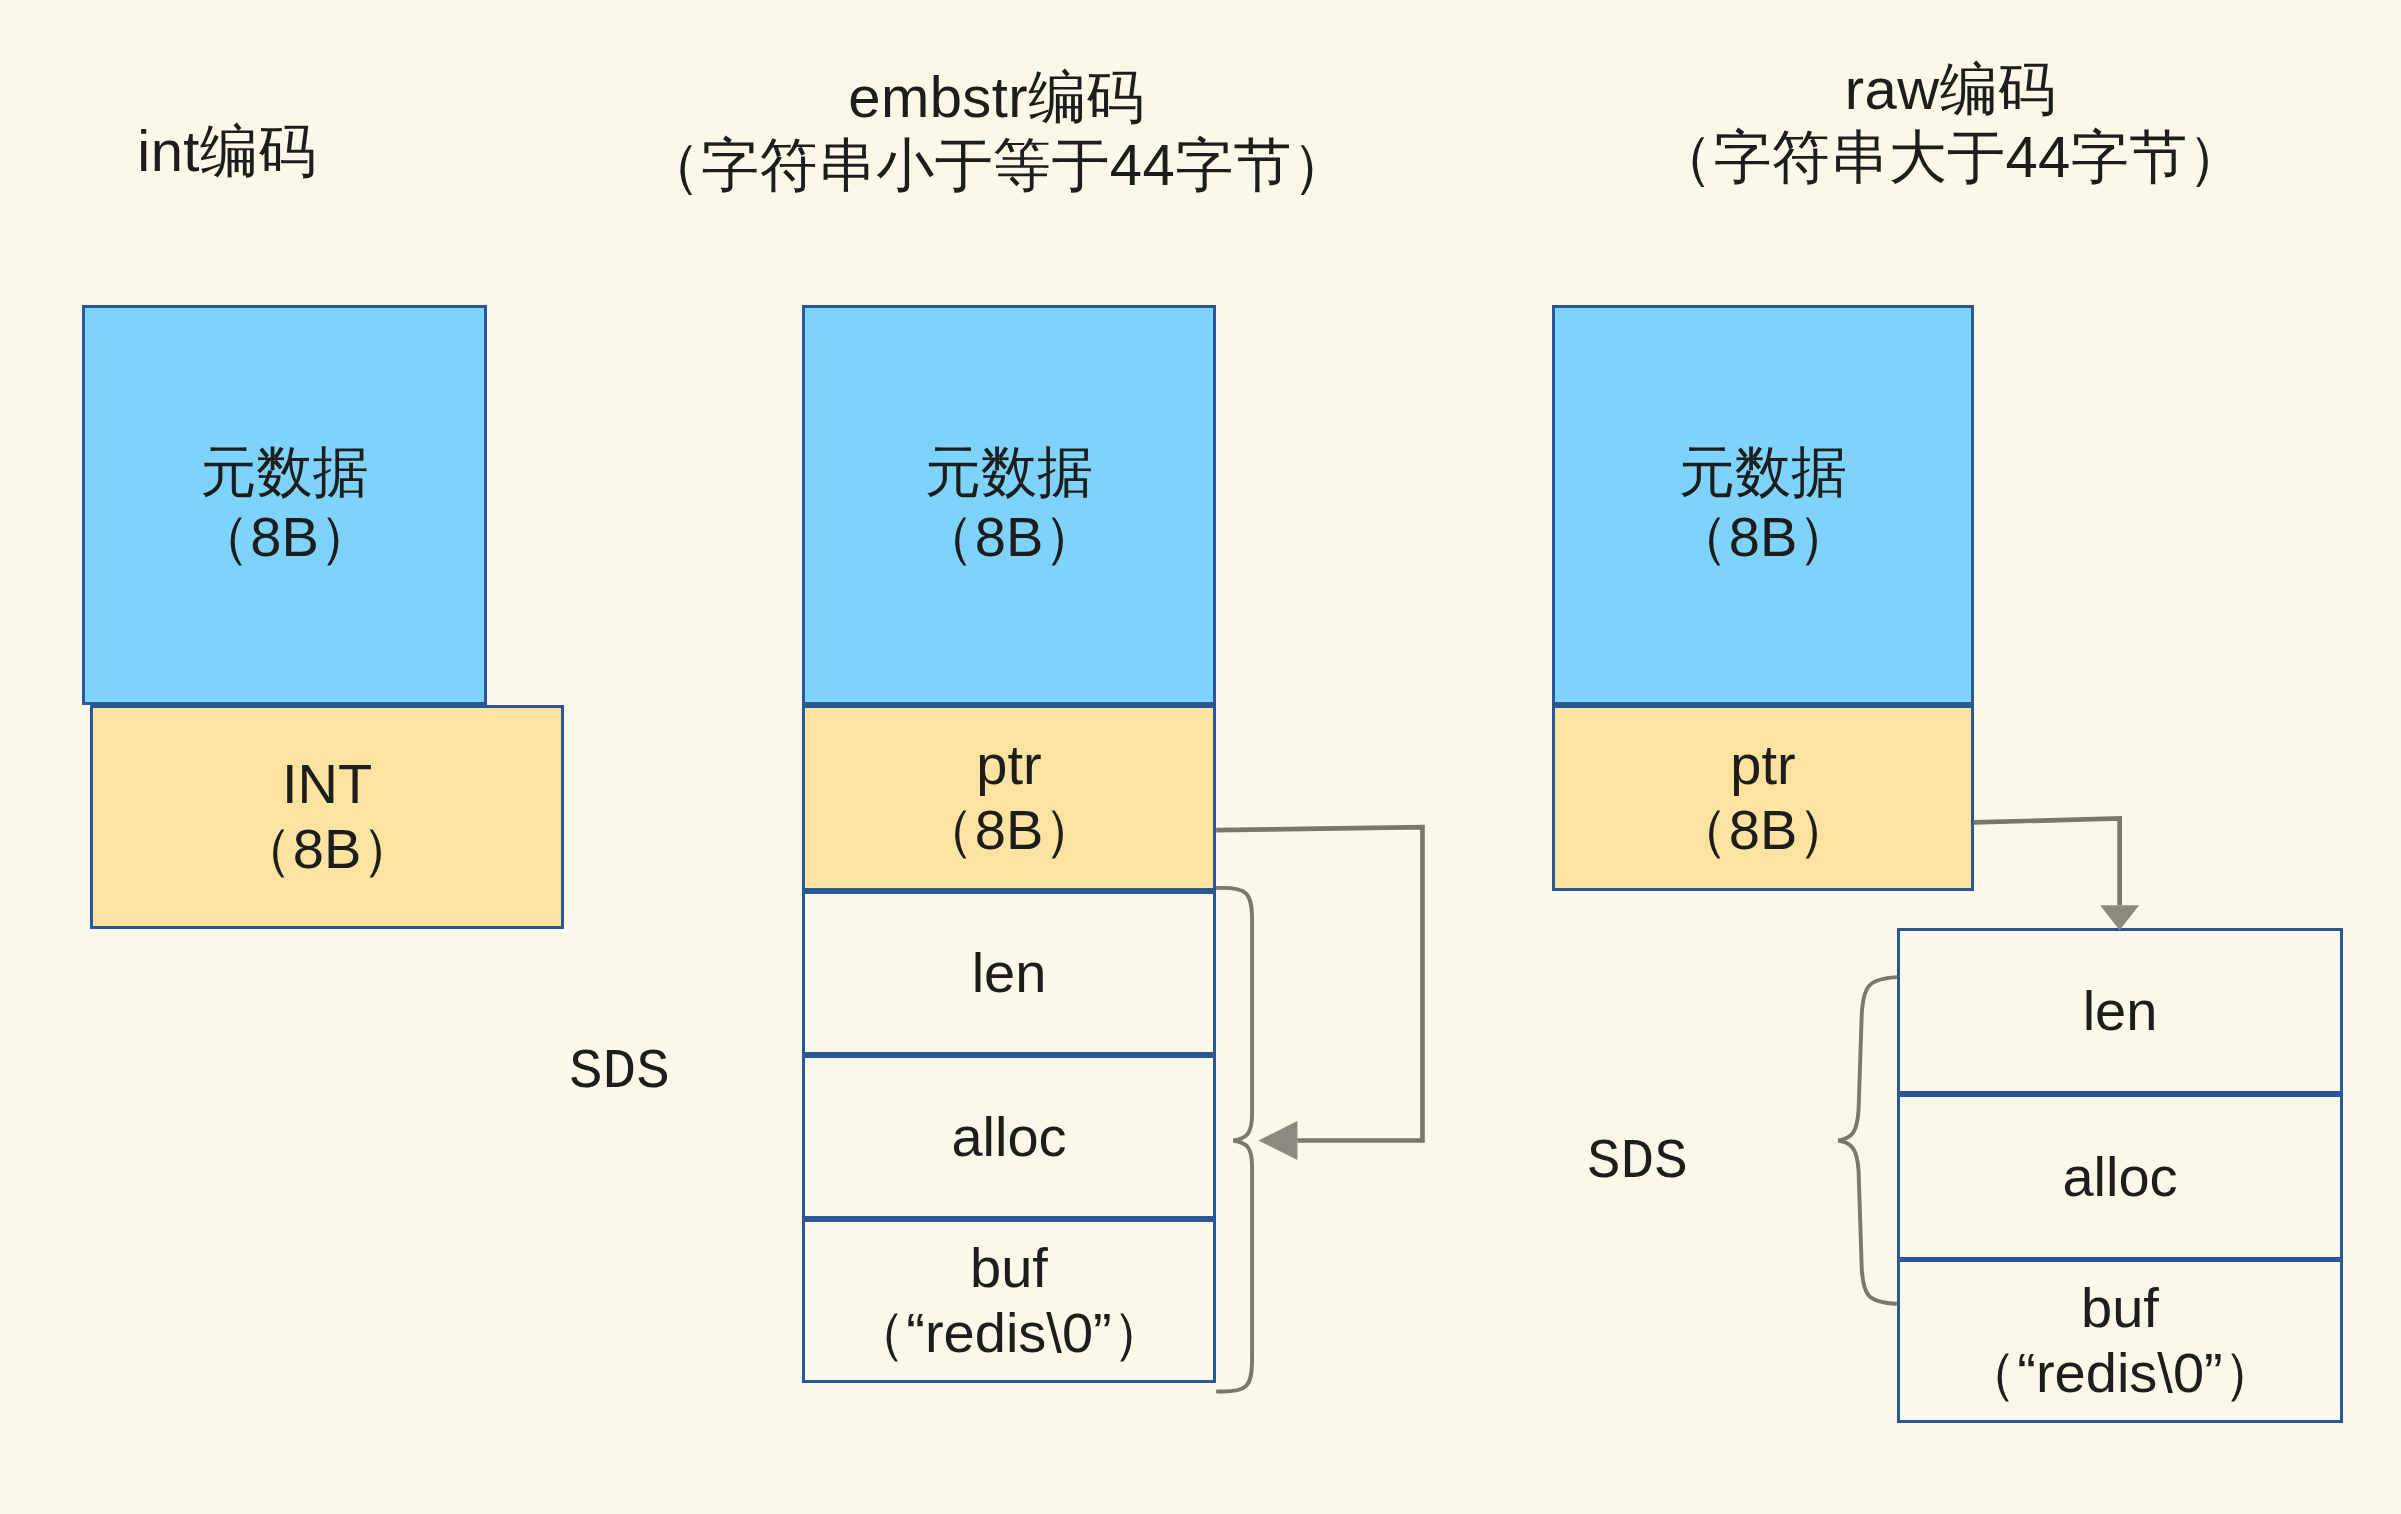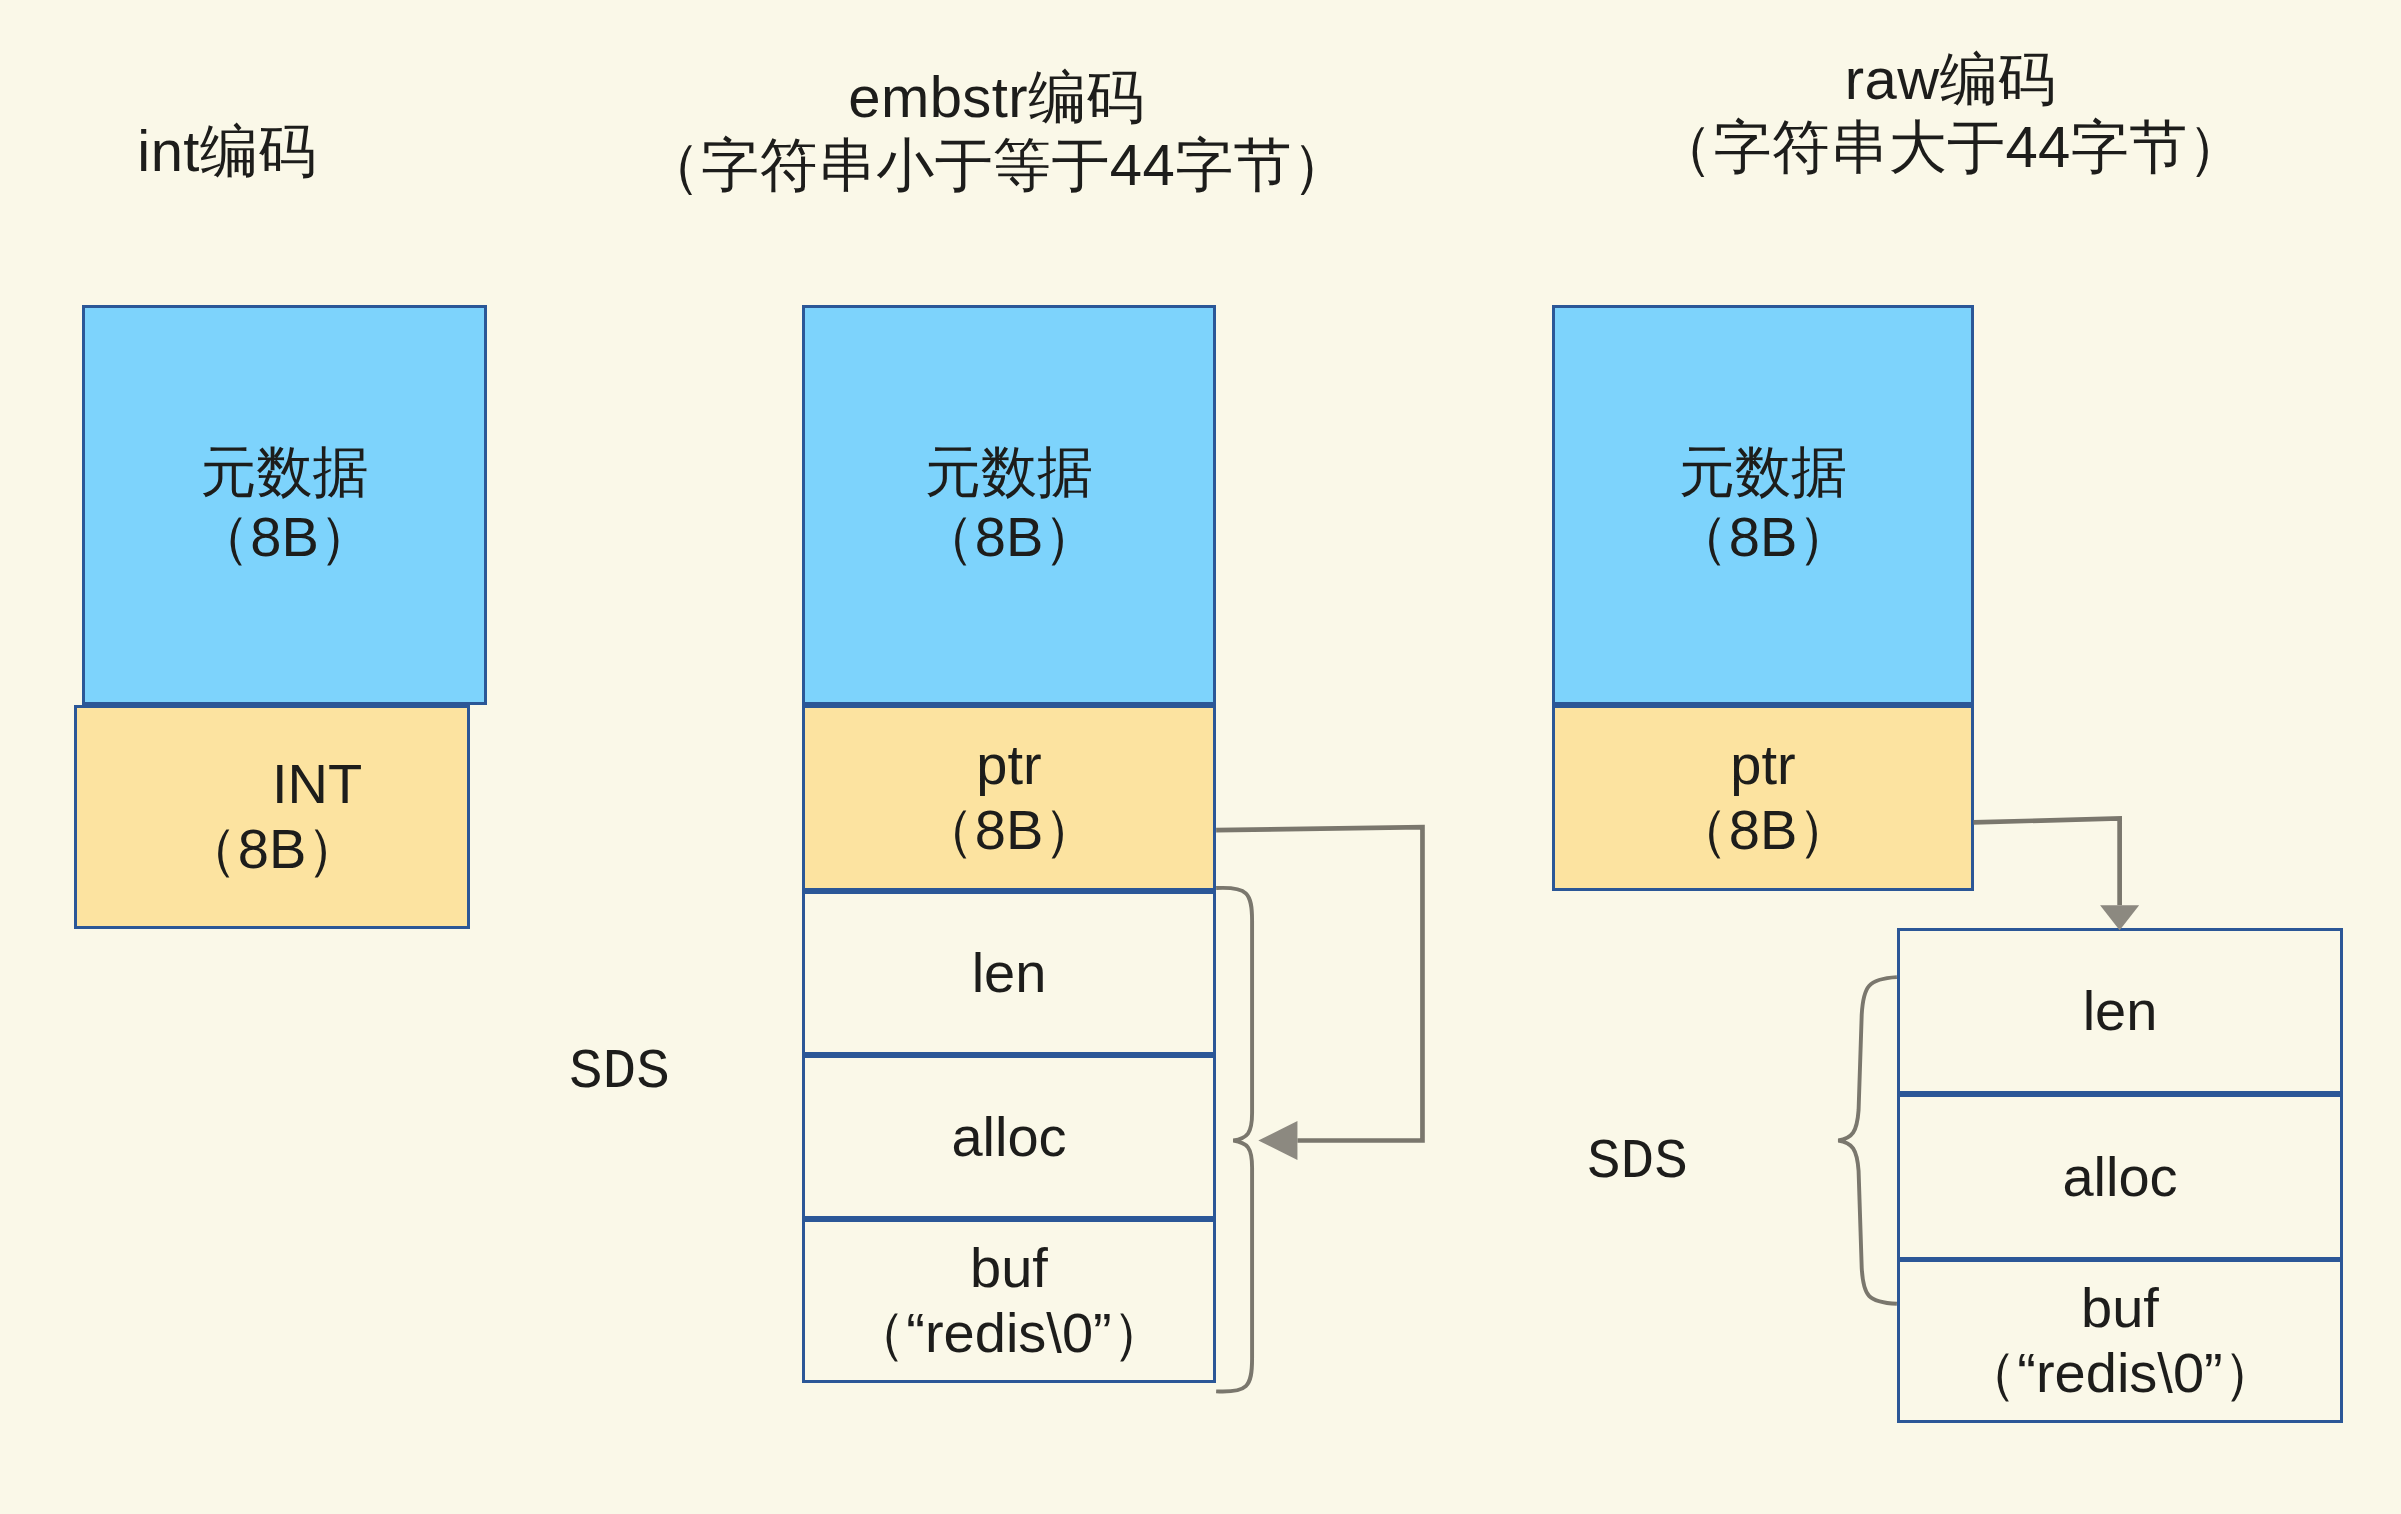--- a/index.html
+++ b/index.html
@@ -74,27 +74,27 @@
 </head>
 <body>
 
 <div id="stage">
 
   <div class="hdr" style="left:47px; top:117px; width:360px;">int编码</div>
 
   <div class="hdr" style="left:504px; top:63px; width:985px;">embstr编码
 （字符串小于等于44字节）</div>
 
-  <div class="hdr" style="left:1509px; top:45px; width:883px;">raw编码
+  <div class="hdr" style="left:1509px; top:55px; width:883px;">raw编码
 （字符串大于44字节）</div>
 
   <div class="box green" style="left:82px; top:305px; width:405px; height:400px;">元数据
 （8B）</div>
 
-  <div class="box yellow" style="left:74px; top:705px; width:396px; height:224px;text-align:right;">INT
+  <div class="box yellow" style="left:90px; top:705px; width:474px; height:224px;">INT
 （8B）</div>
 
   <div class="box green" style="left:802px; top:305px; width:414px; height:400px;">元数据
 （8B）</div>
 
   <div class="box yellow" style="left:802px; top:705px; width:414px; height:186px;">ptr
 （8B）</div>
 
   <div class="box plain" style="left:802px; top:891px; width:414px; height:164px;">len</div>
 

